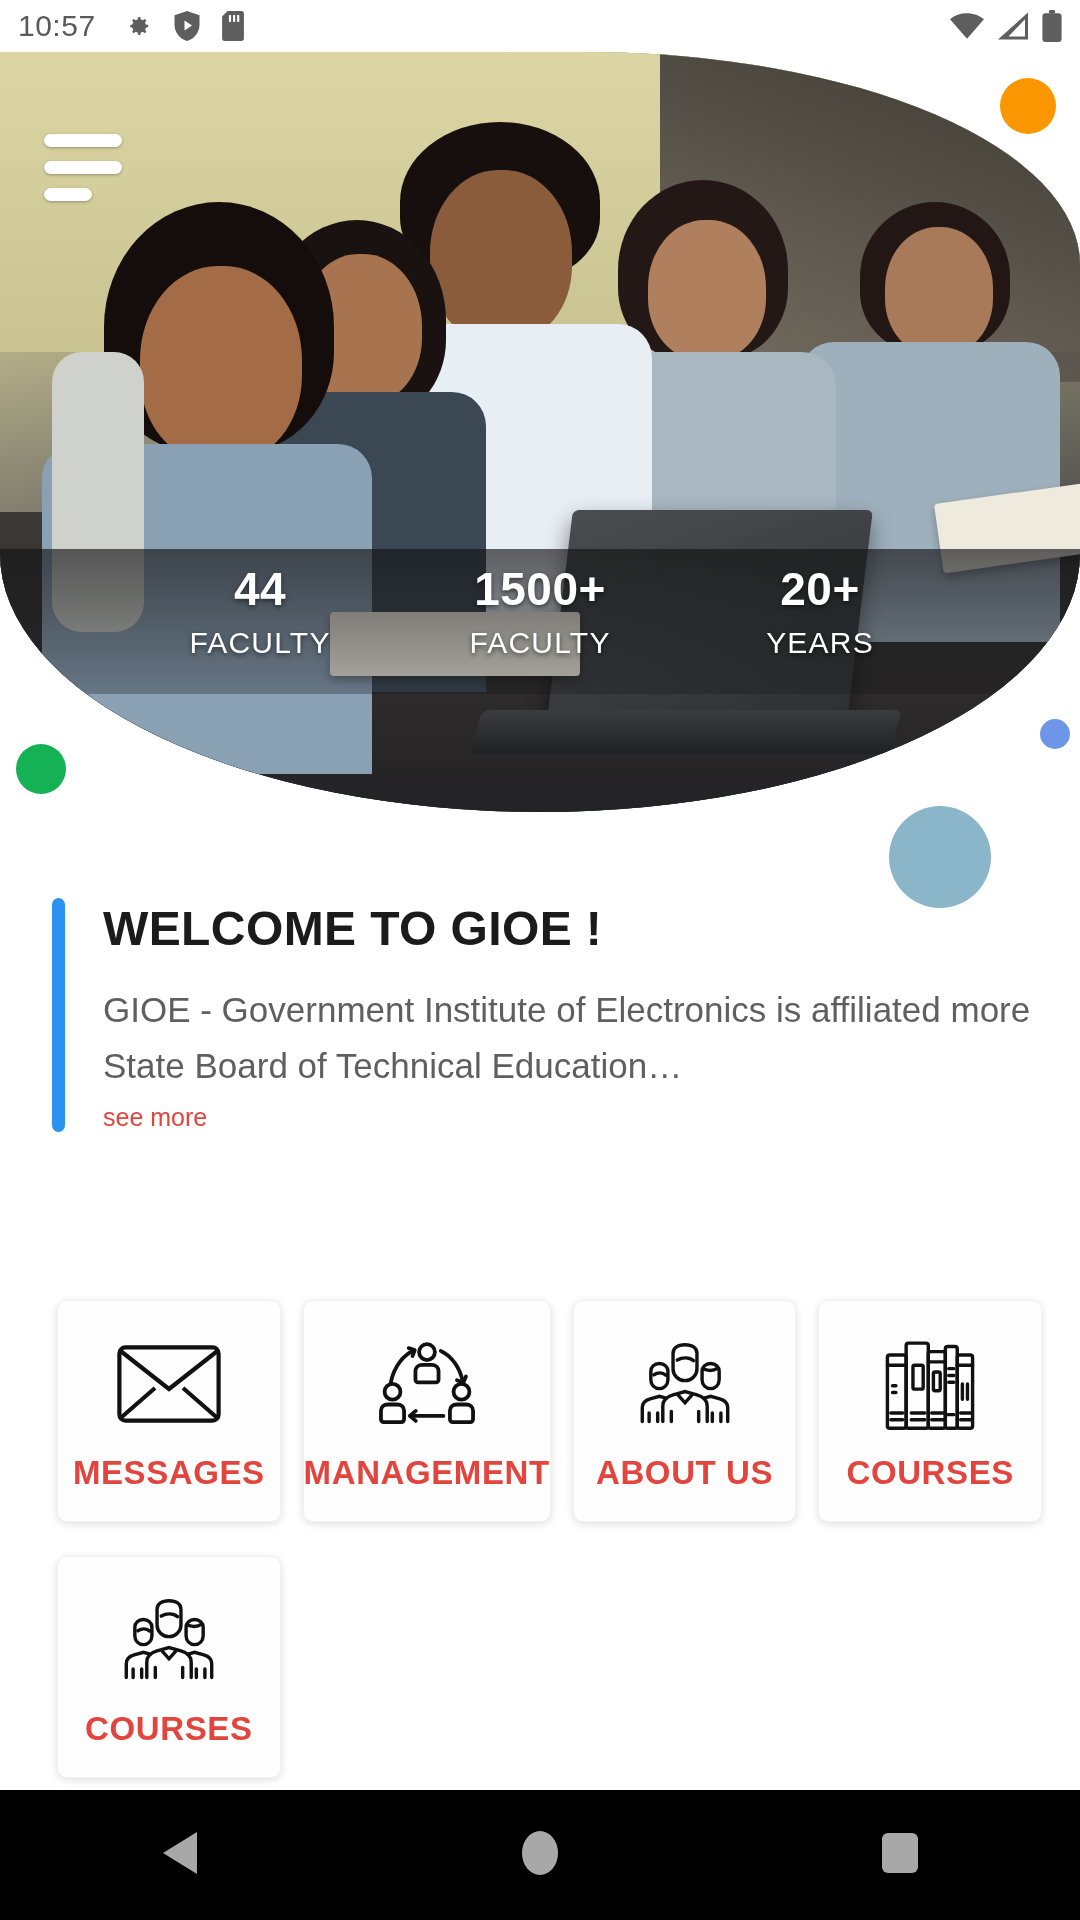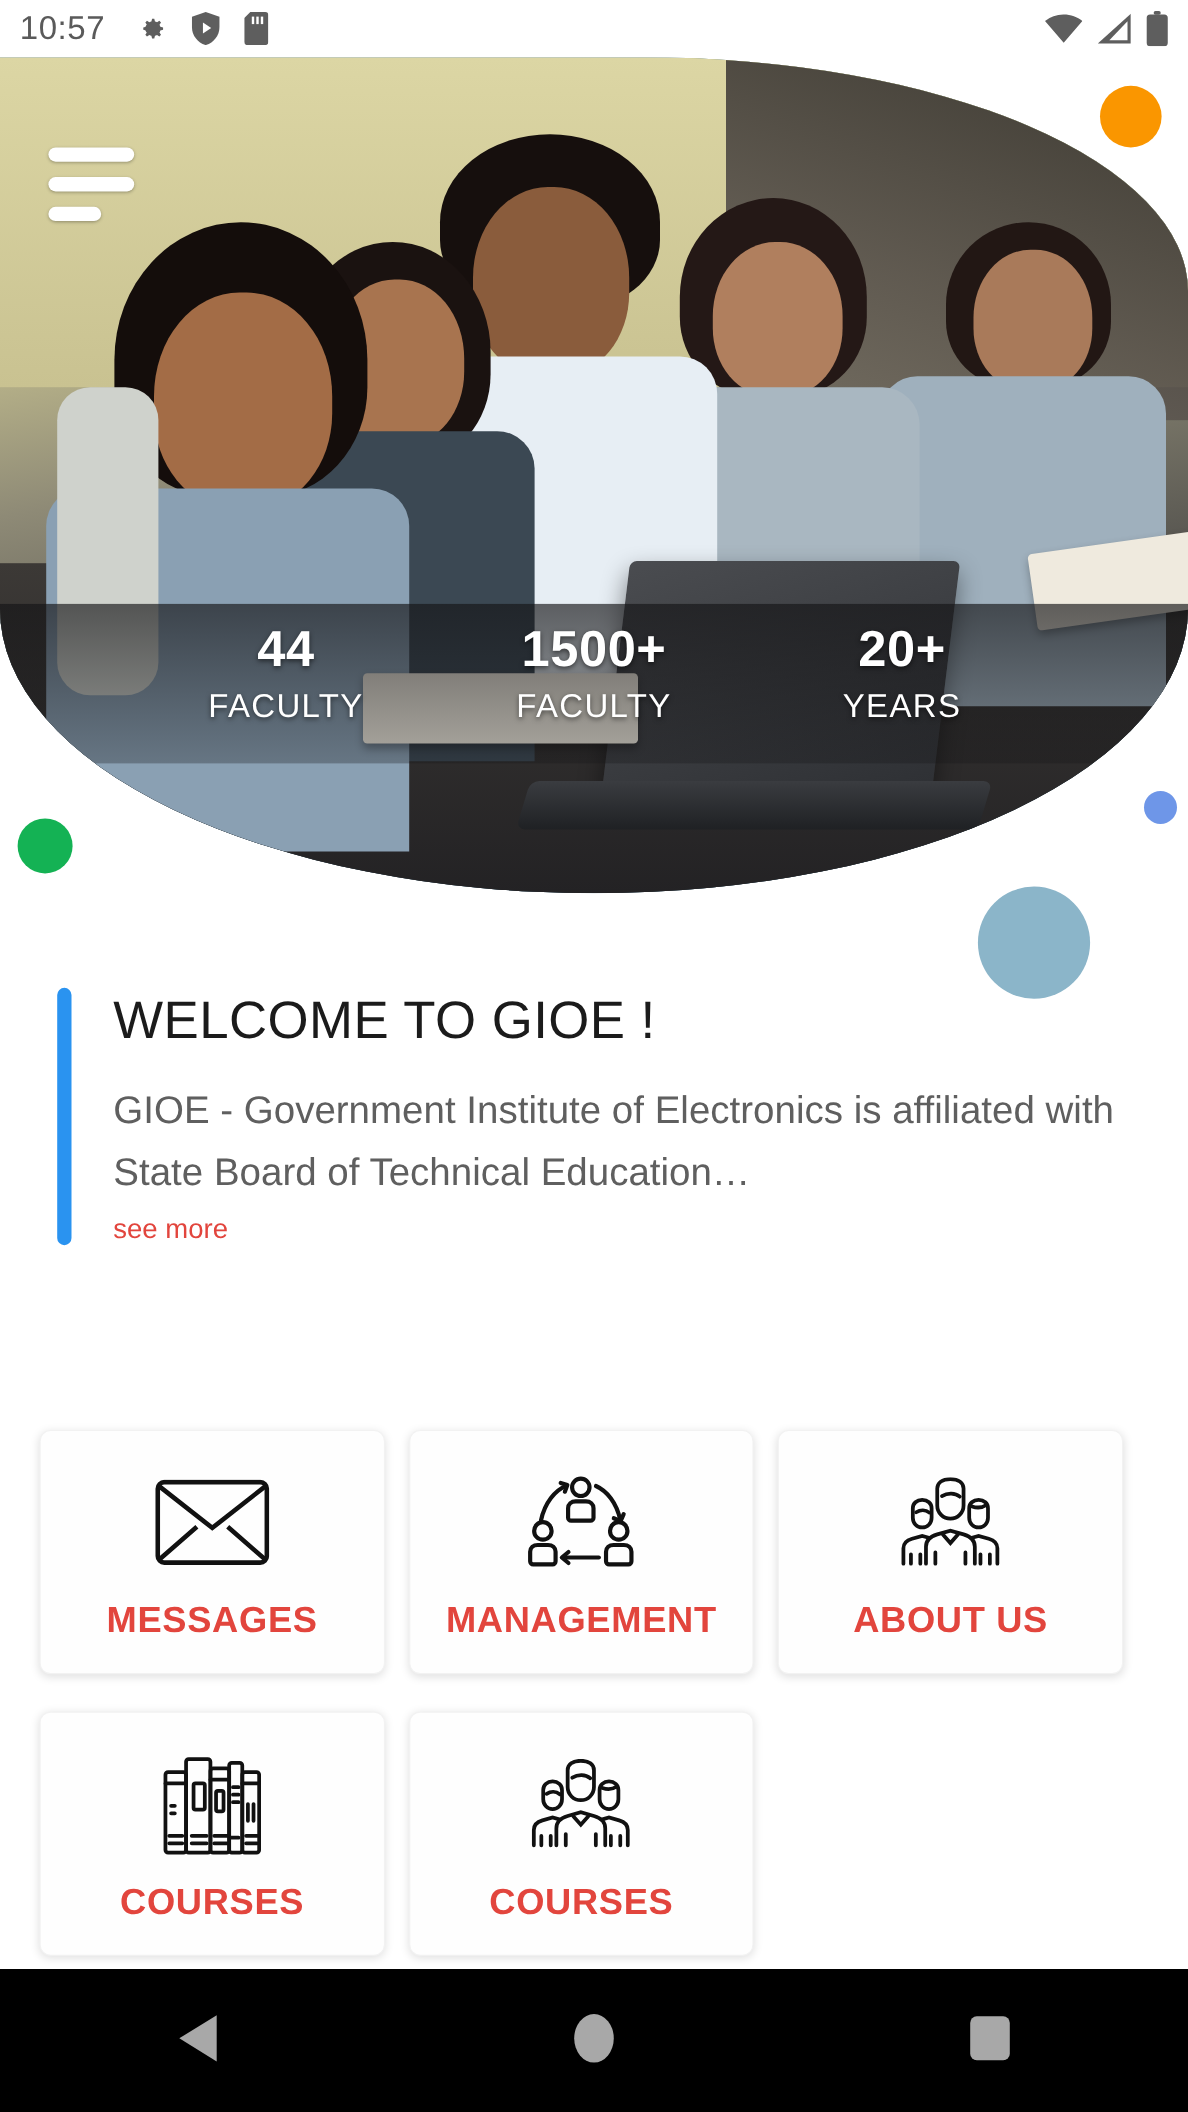--- a/index.html
+++ b/index.html
@@ -86,30 +86,30 @@
   .dot-orange { width:56px; height:56px; left:1000px; top:78px; z-index:20; }
   .dot-green  { width:50px; height:50px; left:16px;  top:744px; }
   .dot-blue-s { width:30px; height:30px; left:1040px;top:719px; }
   .dot-steel  { width:102px;height:102px;left:889px; top:806px; }
 
   
   .welcome { position:absolute; left:52px; top:898px; width:980px; z-index:10;
              display:flex; }
   .accent-bar { width:13px; border-radius:8px; flex:0 0 13px; margin-right:38px; }
   .welcome-body { flex:1; padding-top:4px; }
-  .welcome-title { font-size:48px; font-weight:normal; color:#1b1b1b;
+  .welcome-title { font-size:48px; font-weight:bold; color:#1b1b1b;
                    letter-spacing:.4px; line-height:1.12; }
   .welcome-text { font-size:35px; color:#5f5f5f; line-height:1.62;
                   margin-top:26px; }
   .see-more { font-size:25px; color:#e2453d; margin-top:8px; display:inline-block;
               cursor:pointer; }
 
   
-  .grid { position:absolute; left:36px; top:1300px; width:985px; z-index:10;
-          display:grid; grid-template-columns:repeat(3,1fr); gap:34px 22px; }
+  .grid { position:absolute; left:57px; top:1300px; width:985px; z-index:10;
+          display:grid; grid-template-columns:repeat(4,1fr); gap:34px 22px; }
   .card {
     background:#fefefe; border-radius:10px; height:222px;
     box-shadow:0 2px 9px rgba(0,0,0,.13);
     display:flex; flex-direction:column; align-items:center; justify-content:center;
     cursor:pointer; border:1px solid #f2f2f2;
   }
   .card-icon { height:108px; display:flex; align-items:center; justify-content:center; }
   .card-icon svg { display:block; }
   .card-label { font-size:33px; font-weight:bold; color:#e2453d;
                 letter-spacing:.6px; margin-top:16px; text-align:center; }
@@ -240,21 +240,21 @@
 
   <div class="dot dot-orange" style="background: rgb(250, 150, 0);"></div>
   <div class="dot dot-green" style="background: rgb(20, 178, 84);"></div>
   <div class="dot dot-blue-s" style="background: rgb(110, 150, 232);"></div>
   <div class="dot dot-steel" style="background: rgb(139, 181, 201);"></div>
 
   <div class="welcome">
     <div class="accent-bar" style="background: rgb(42, 147, 240);"></div>
     <div class="welcome-body">
       <div class="welcome-title">WELCOME TO GIOE !</div>
-      <div class="welcome-text">GIOE - Government Institute of Electronics is affiliated with State Board of Technical Education…</div>
+      <div class="welcome-text">GIOE - Government Institute of Electronics is affiliated more State Board of Technical Education…</div>
       <span class="see-more" style="color: rgb(226, 69, 61);">see more</span>
     </div>
   </div>
 
   <div class="grid">
 
     <div class="card">
       <div class="card-icon">
         <svg width="104" height="78" viewBox="0 0 52 39" fill="none" stroke="#111" stroke-width="2.1">
           <rect x="1.2" y="1.2" width="49.6" height="36.6" rx="3"></rect>

